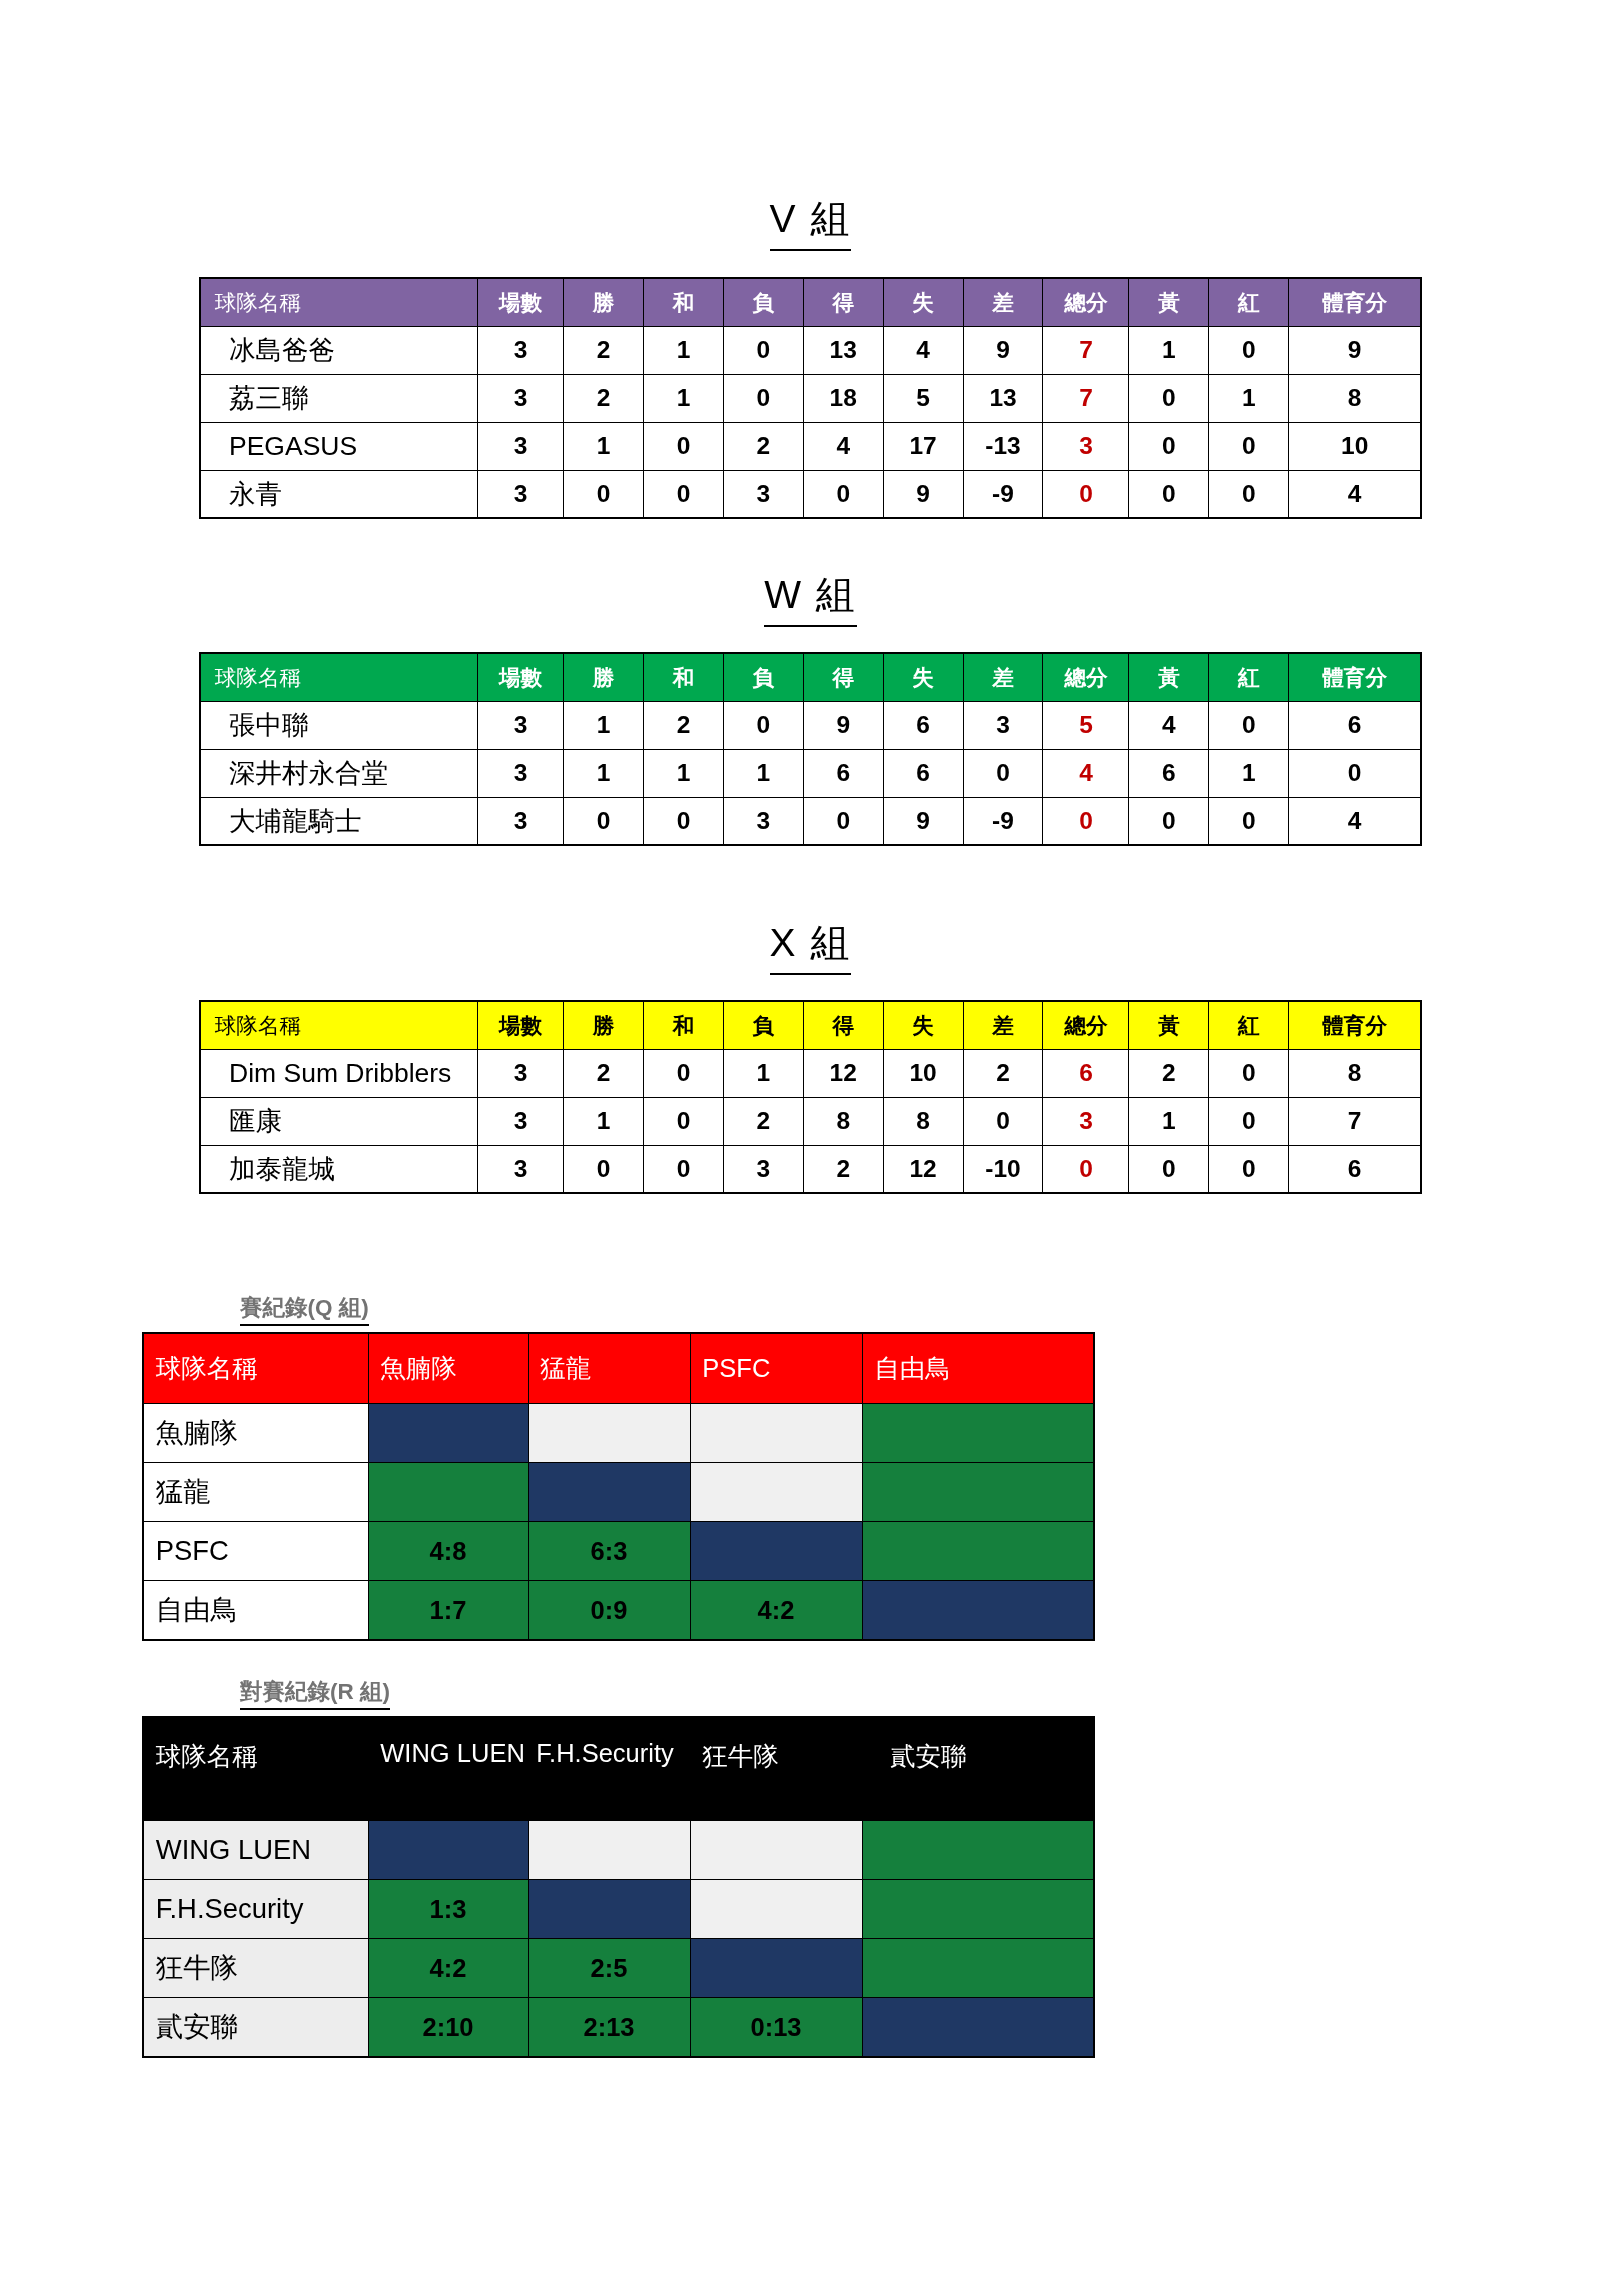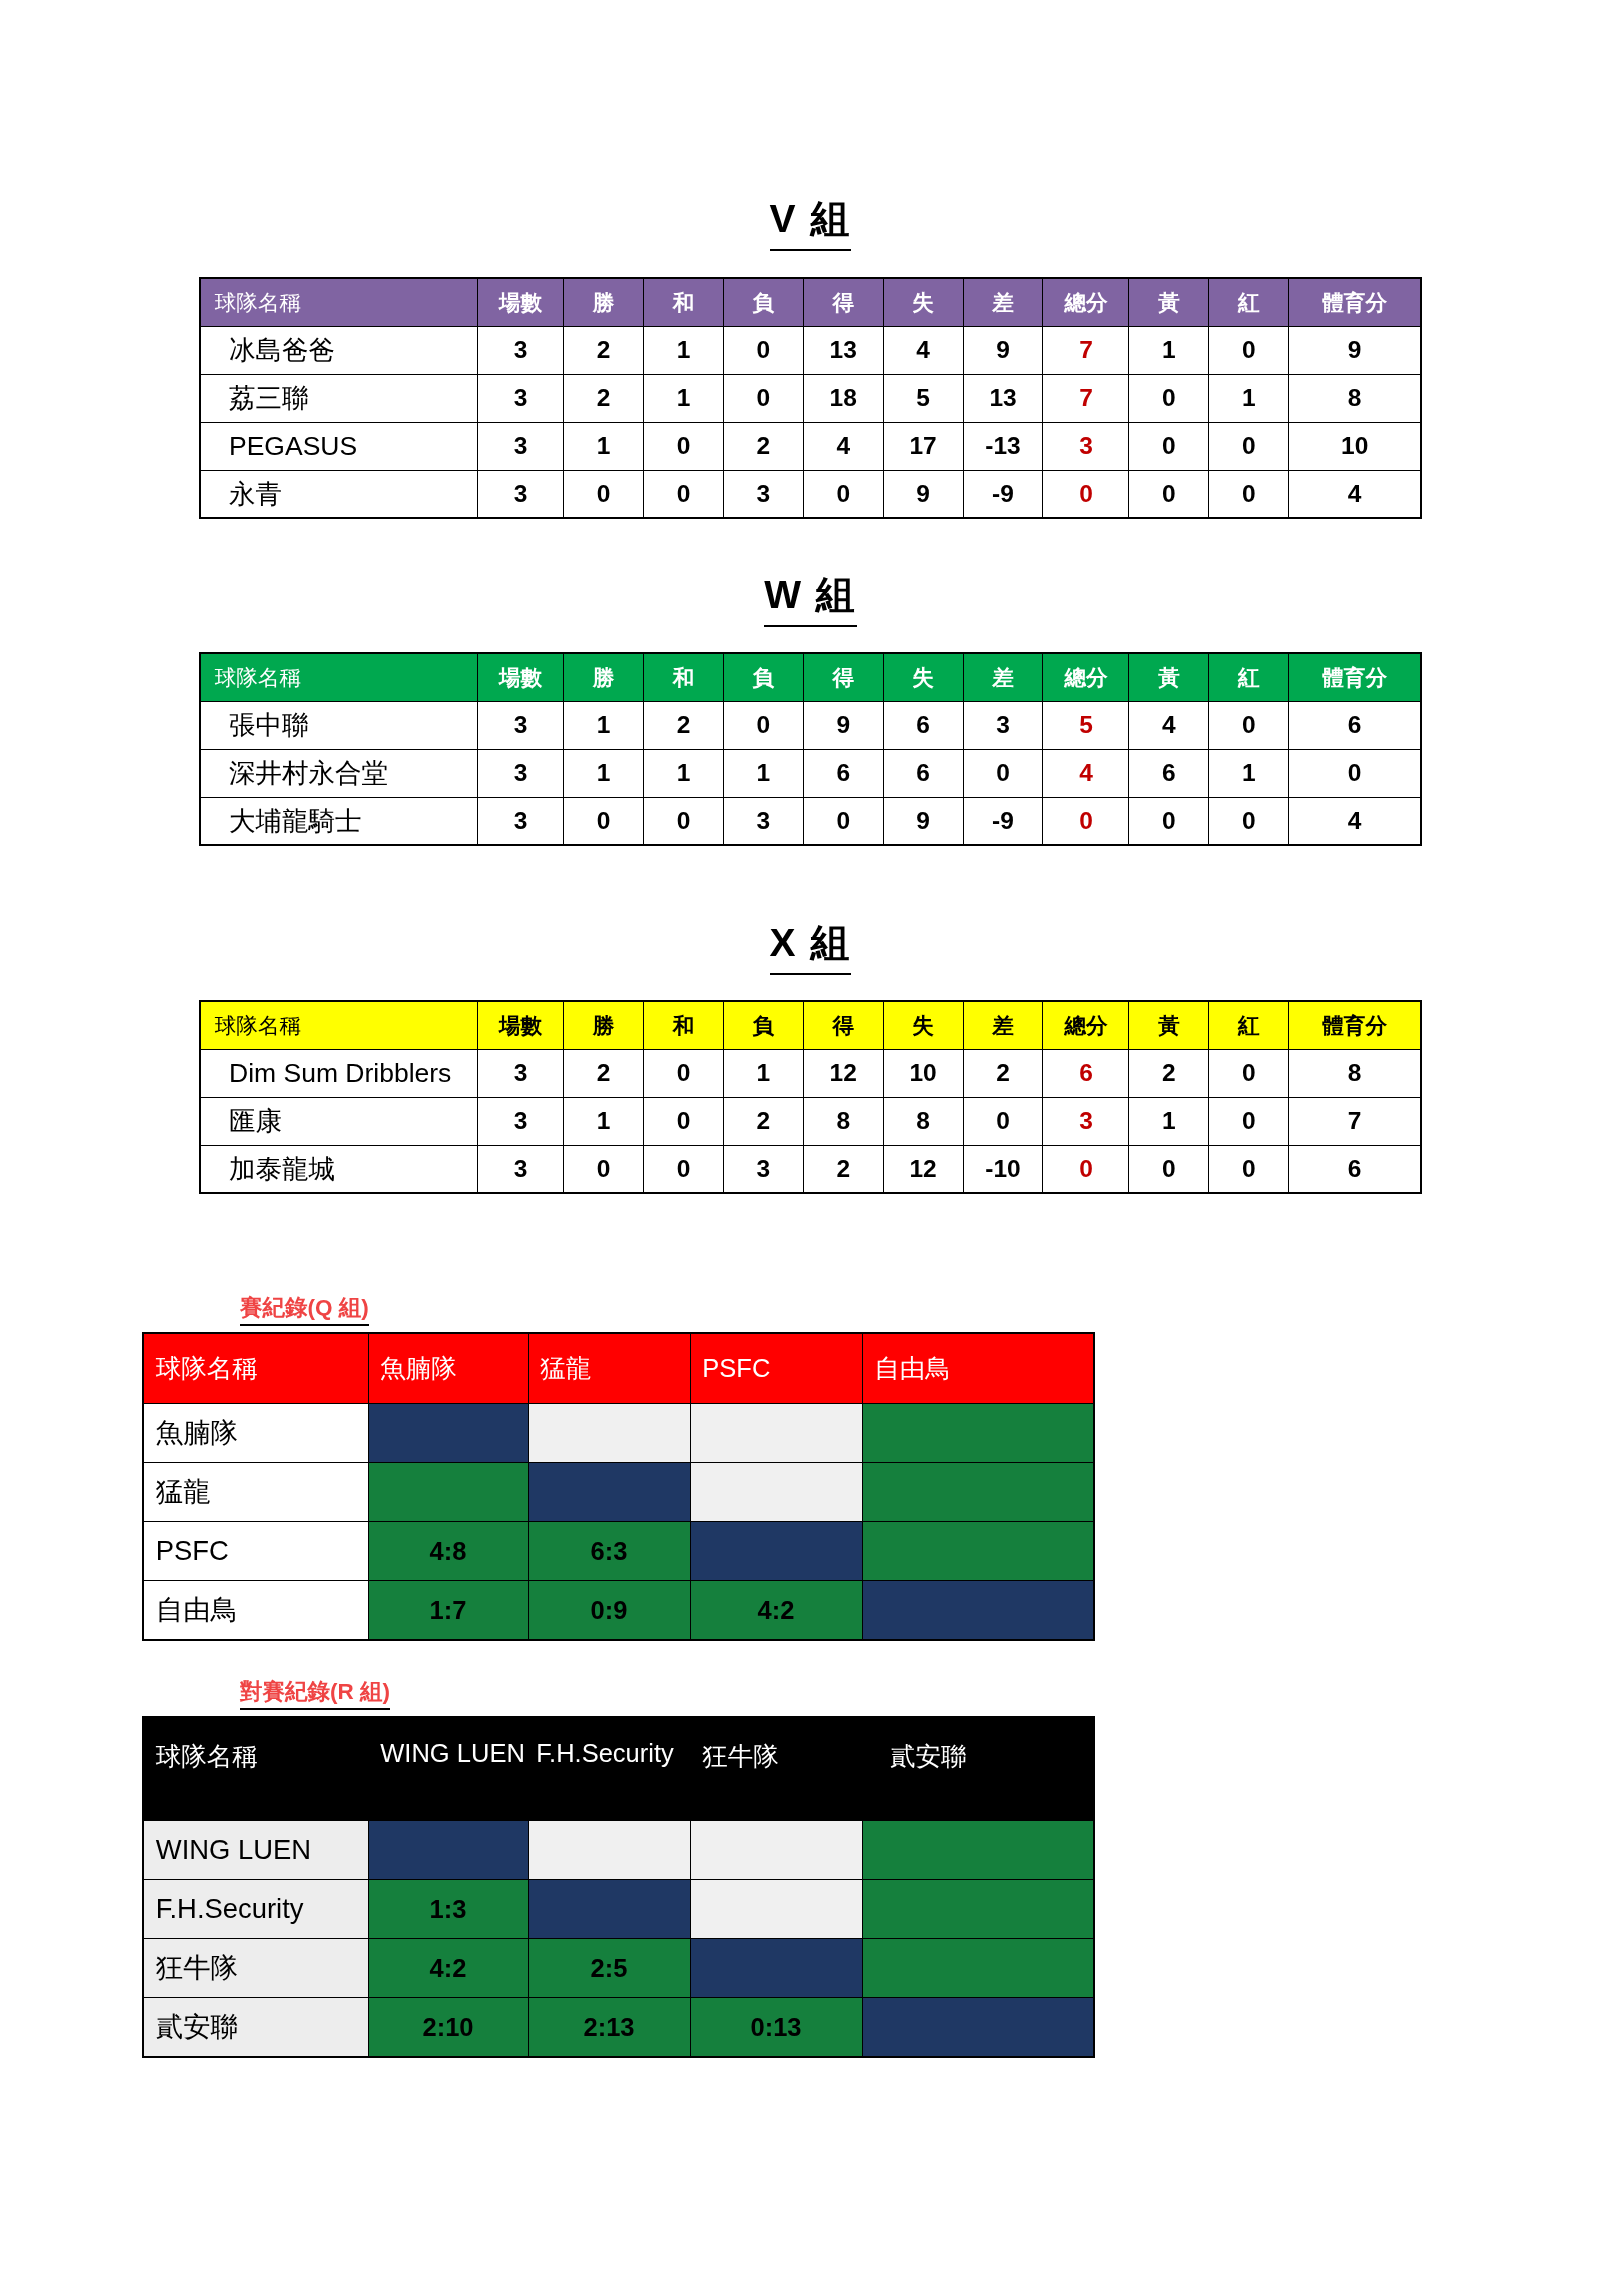--- a/index.html
+++ b/index.html
@@ -19,21 +19,21 @@
     position: relative;
     width: 1621px;
     height: 2293px;
     box-sizing: border-box;
   }
 
   
   .group-title {
     text-align: center;
     font-size: 39px;
-    font-weight: 700;
+    font-weight: 400;
     color: #000;
     letter-spacing: 2px;
     margin: 0;
     padding: 0;
   }
   .group-title span.ul {
     border-bottom: 2.9px solid #000;
     padding-bottom: 2.9px;
     display: inline-block;
   }
@@ -85,21 +85,21 @@
   
   col.c-team { width: 271px; }
   col.c-num  { width: 78px; }
   col.c-num2 { width: 84px; }
   col.c-last { width: 129px; }
 
   
   .cross-title {
     font-size: 22.5px;
     font-weight: bold;
-    color: #ef4444;
+    color: #737373;
     margin: 0 0 5.9px 0;
     padding: 0;
   }
   .cross-title span.ul {
     border-bottom: 2px solid #000;
     padding-bottom: 1px;
     display: inline-block;
   }
 
   table.cross {

